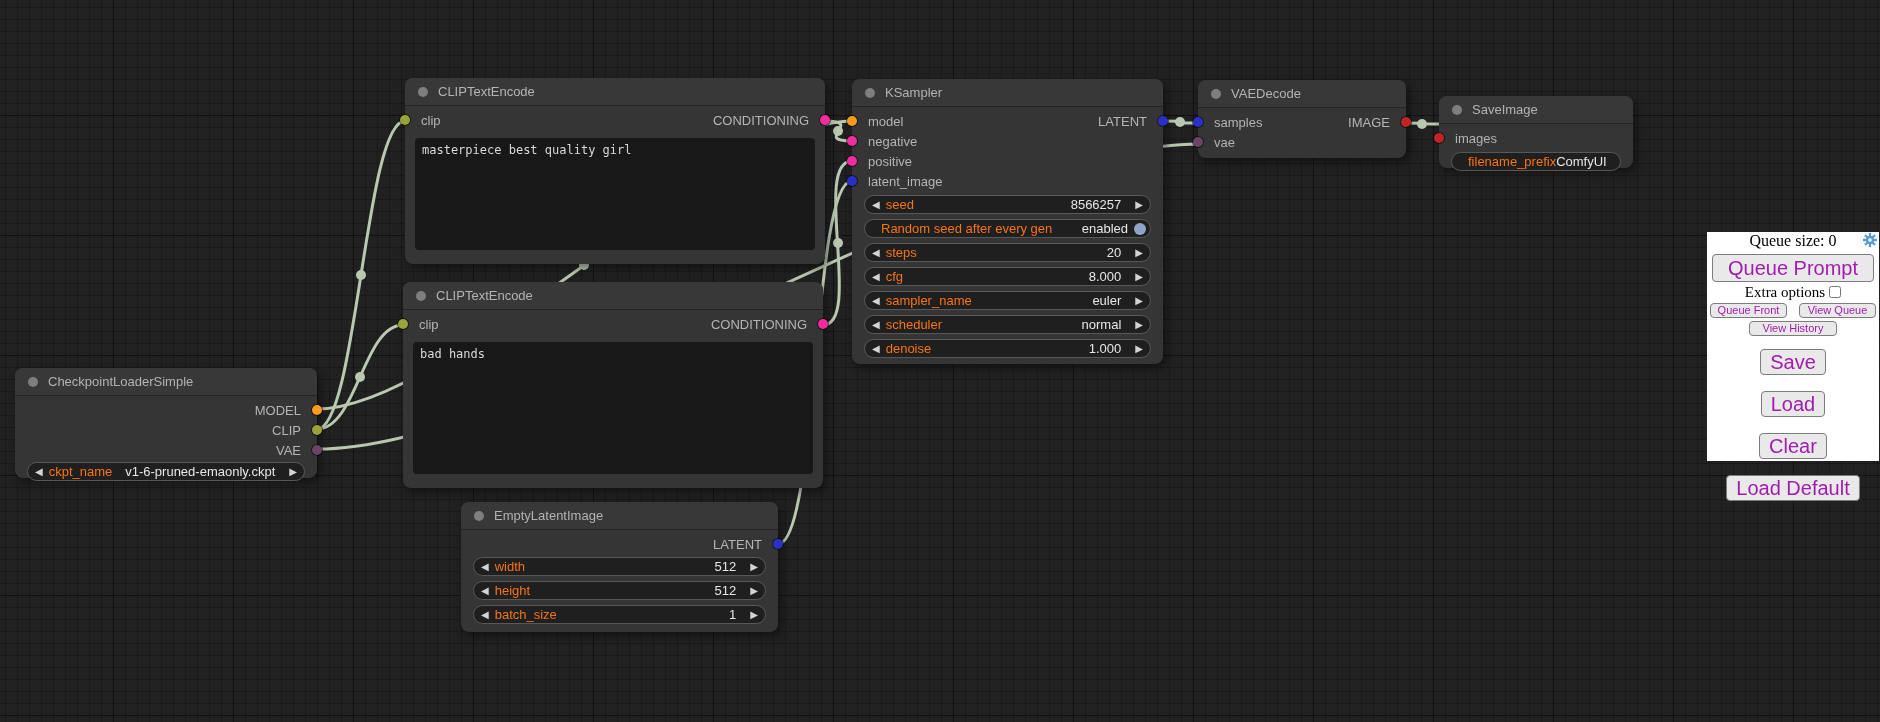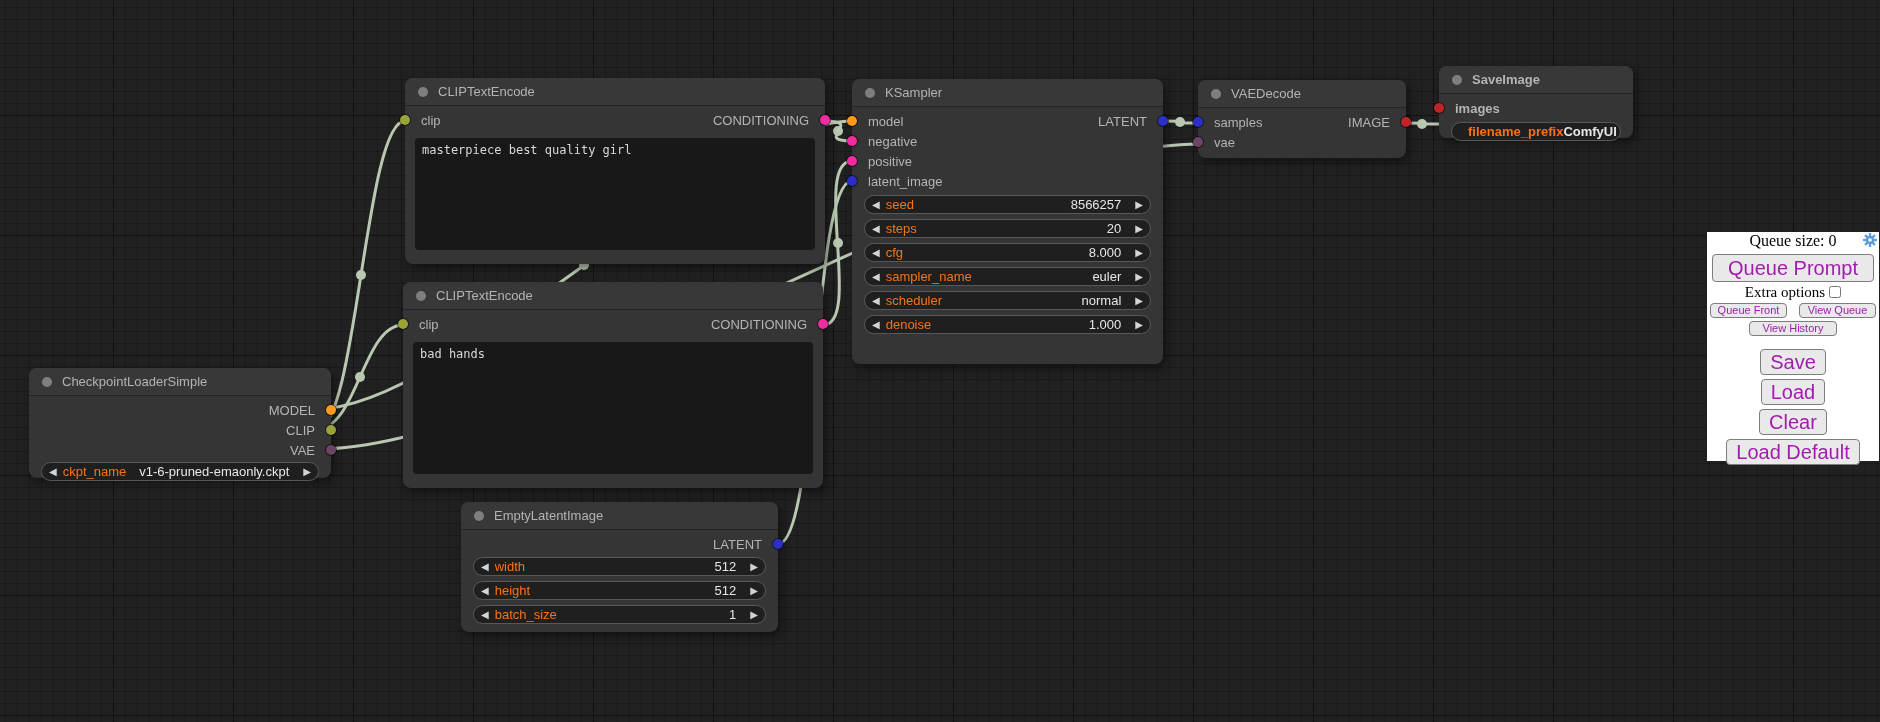--- a/index.html
+++ b/index.html
@@ -89,21 +89,21 @@
   }
   .queue-prompt-btn {
     display:block; width:calc(100% - 10px); margin:1px 5px 0; height:28px;
     font-size:20px;
   }
   .extra-row { text-align:center; font-size:15px; margin-top:2px; height:17px; }
   .extra-row input { width:12px; height:12px; vertical-align:-1px; margin-left:4px; }
   .small-row { display:flex; gap:12px; margin:2px 3px 0; }
   .small-row .btn { flex:1; height:15px; font-size:11px; padding:0; line-height:13px; }
   .view-history-btn { display:block; width:88px; height:15px; font-size:11px; padding:0; margin:3px auto 0; line-height:13px; }
-  .big-btns { margin-top:13px; display:flex; flex-direction:column; align-items:center; gap:4px; }
+  .big-btns { margin-top:13px; display:flex; flex-direction:column; align-items:center; gap:16px; }
   .big-btns .btn { height:26px; font-size:20px; padding:0 9px; }
 </style>
 </head>
 <body>
 
 <div class="canvas">
 
   <svg class="links" width="1880" height="722">
     <g fill="none" stroke-width="3" stroke-linecap="round">
       <path d="M317,409 C451,409 718,121 852,121" stroke="#b9c8b1"></path>
@@ -122,21 +122,21 @@
       <circle cx="360" cy="377" r="5" fill="#b9c8b1"></circle>
       <circle cx="758" cy="297" r="5" fill="#b9c8b1"></circle>
       <circle cx="838" cy="131" r="5" fill="#b9c8b1"></circle>
       <circle cx="838" cy="243" r="5" fill="#b9c8b1"></circle>
       <circle cx="815" cy="362" r="5" fill="#b9c8b1"></circle>
       <circle cx="1180" cy="122" r="5" fill="#b9c8b1"></circle>
       <circle cx="1422" cy="124" r="5" fill="#b9c8b1"></circle>
     </g>
   </svg>
 
-  <div class="node" style="left:29px; top:368px; width:302px; height:110px;">
+  <div class="node" style="left:15px; top:368px; width:302px; height:110px;">
     <div class="node-title">
       <span class="title-dot" style="background: rgb(126, 126, 126);"></span>
       <span class="title-text">CheckpointLoaderSimple</span>
     </div>
     <div class="node-body">
       <div class="prow">
         <span class="pout">
             <span>MODEL</span>
           </span>
         <span class="pdot out" style="background: rgb(255, 154, 31);"></span>
@@ -236,20 +236,25 @@
             <span>latent_image</span>
           </span>
       </div>
 
       <div class="widget" style="margin-top:4px;">
         <span class="warrow l">◀</span>
         <span class="wlabel">seed</span>
         <span class="wvalue">8566257</span>
         <span class="warrow r" style="margin-left:0;">▶</span>
       </div>
+      <div class="widget noarrows">
+        <span class="wlabel">Random seed after every gen</span>
+        <span class="wvalue" style="margin-right:0;">enabled</span>
+        <span class="toggle-dot" style="background: rgb(142, 165, 199);"></span>
+      </div>
       <div class="widget">
         <span class="warrow l">◀</span>
         <span class="wlabel">steps</span>
         <span class="wvalue">20</span>
         <span class="warrow r" style="margin-left:0;">▶</span>
       </div>
       <div class="widget">
         <span class="warrow l">◀</span>
         <span class="wlabel">cfg</span>
         <span class="wvalue">8.000</span>
@@ -327,21 +332,21 @@
       </div>
       <div class="prow">
         <span class="pdot in" style="background: rgb(108, 68, 101);"></span>
         <span class="pin">
             <span>vae</span>
           </span>
       </div>
     </div>
   </div>
 
-  <div class="node" style="left:1439px; top:66px; width:194px; height:72px;font-weight:bold;">
+  <div class="node" style="left:1439px; top:96px; width:194px; height:72px;">
     <div class="node-title">
       <span class="title-dot" style="background: rgb(126, 126, 126);"></span>
       <span class="title-text">SaveImage</span>
     </div>
     <div class="node-body">
       <div class="prow">
         <span class="pdot in" style="background: rgb(194, 35, 38);"></span>
         <span class="pin">
             <span>images</span>
           </span>

